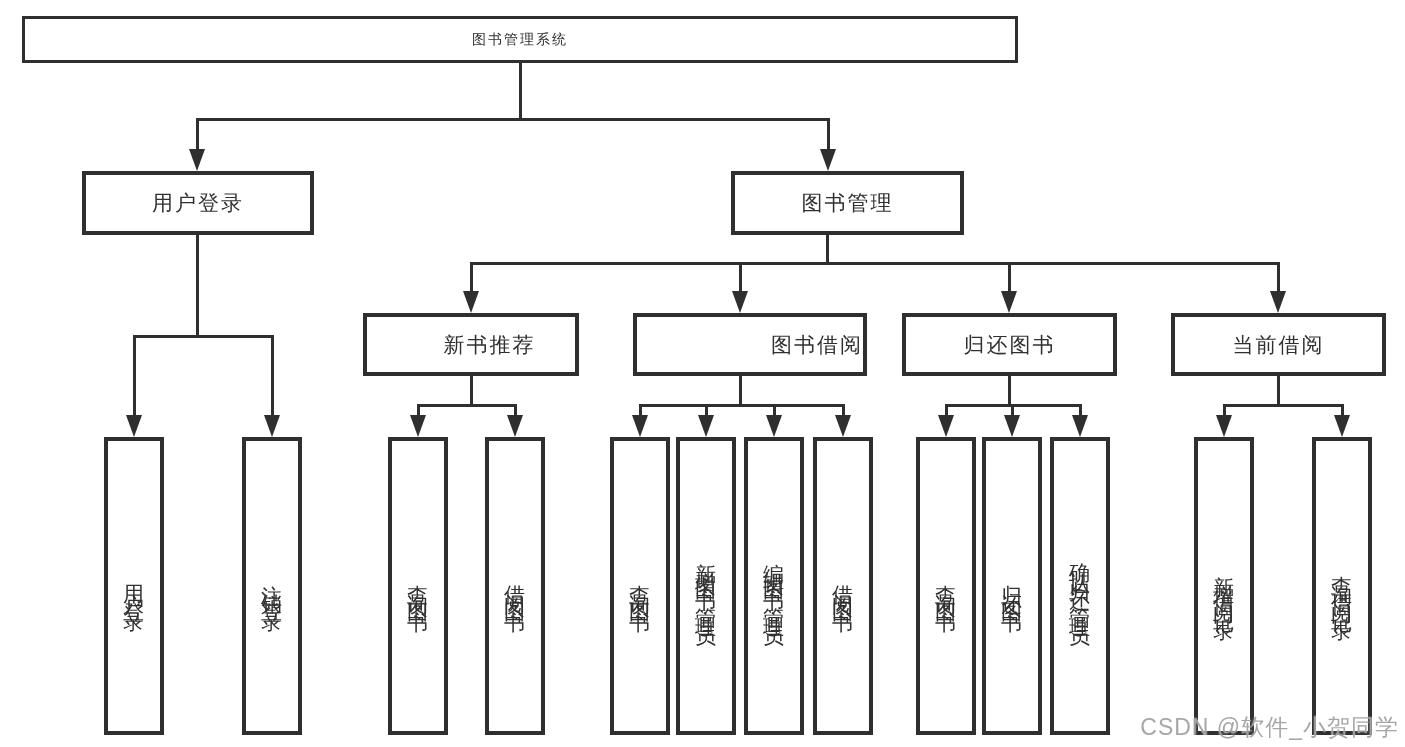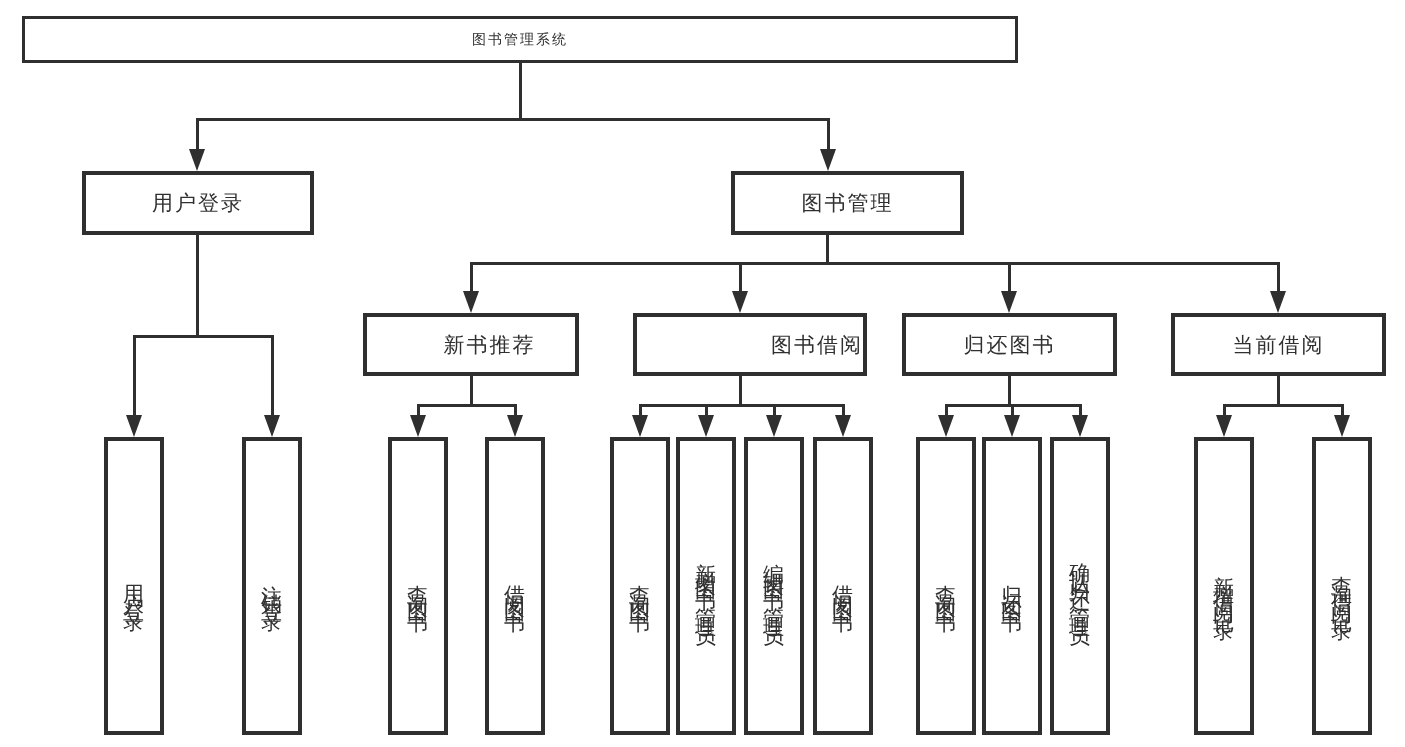--- a/index.html
+++ b/index.html
@@ -199,14 +199,15 @@
   <div class="vline" style="left:1079px; top:404px; height:15px;"></div>
   <div class="arrow" style="left:1072px; top:415px;"></div>
 
   <div class="vline" style="left:1277px; top:376px; height:31px;"></div>
   <div class="hline" style="left:1223px; top:404px; width:121px;"></div>
   <div class="vline" style="left:1223px; top:404px; height:15px;"></div>
   <div class="arrow" style="left:1216px; top:415px;"></div>
   <div class="vline" style="left:1341px; top:404px; height:15px;"></div>
   <div class="arrow" style="left:1334px; top:415px;"></div>
 
+  <div class="watermark">CSDN @软件_小贺同学</div>
 
 </div>
 
 </body></html>

